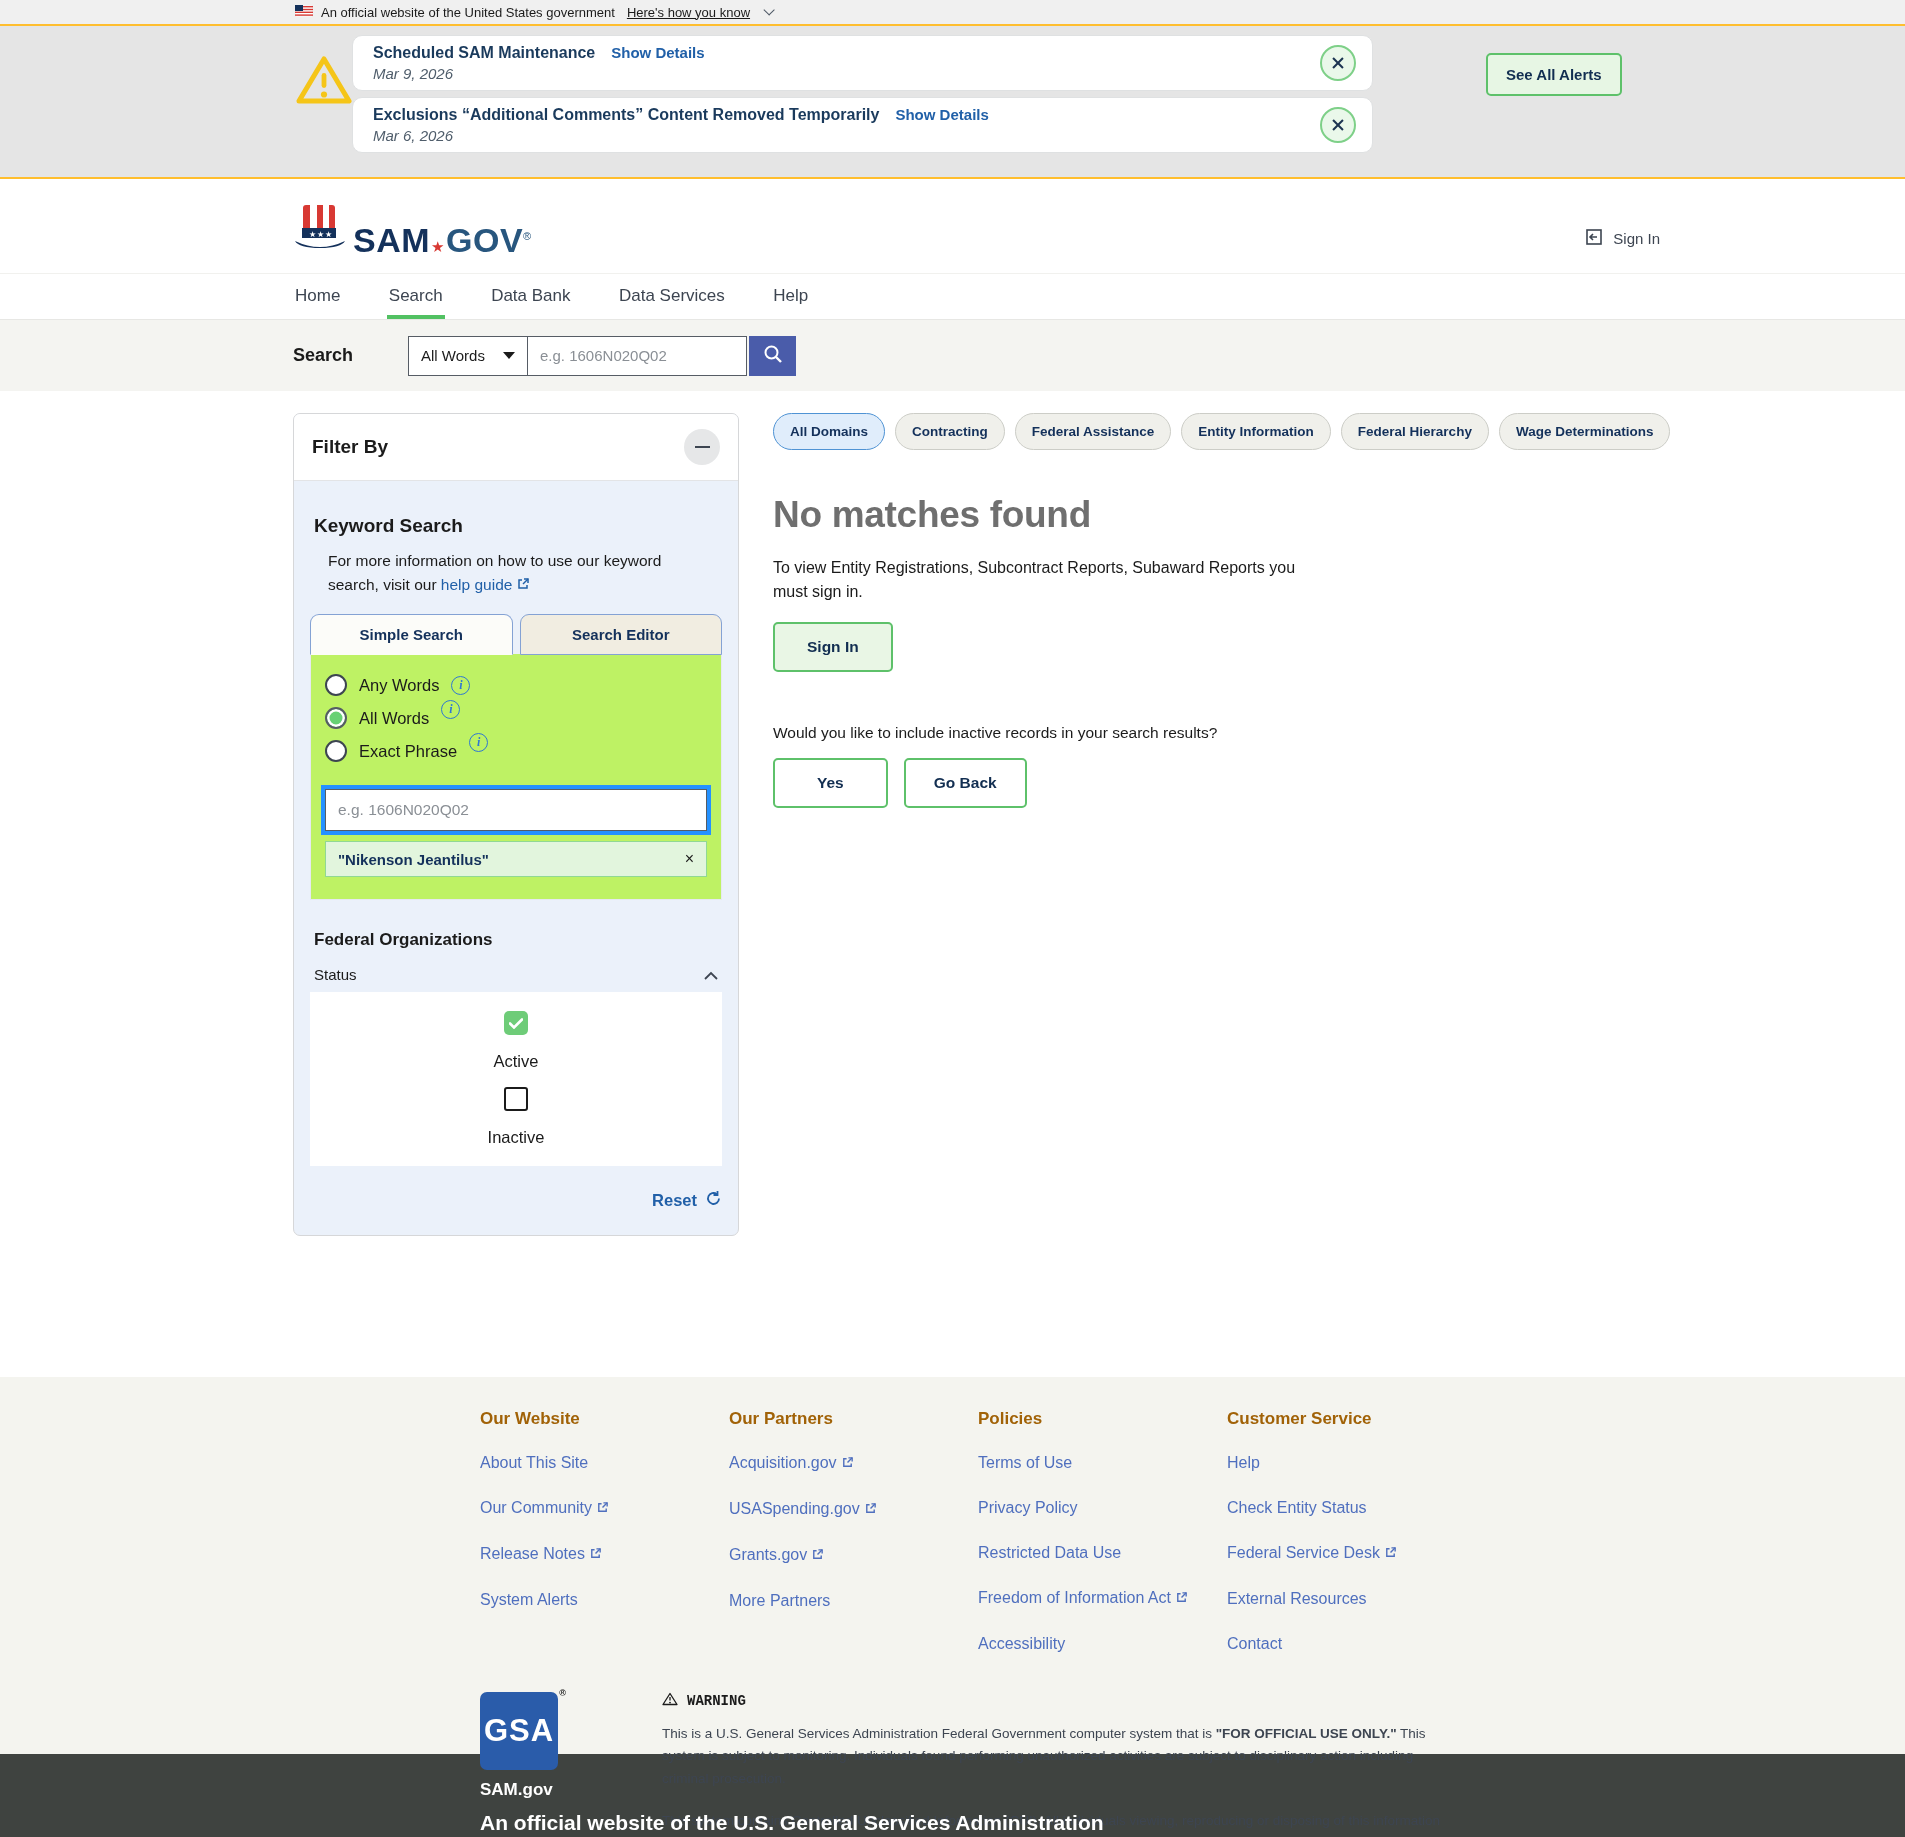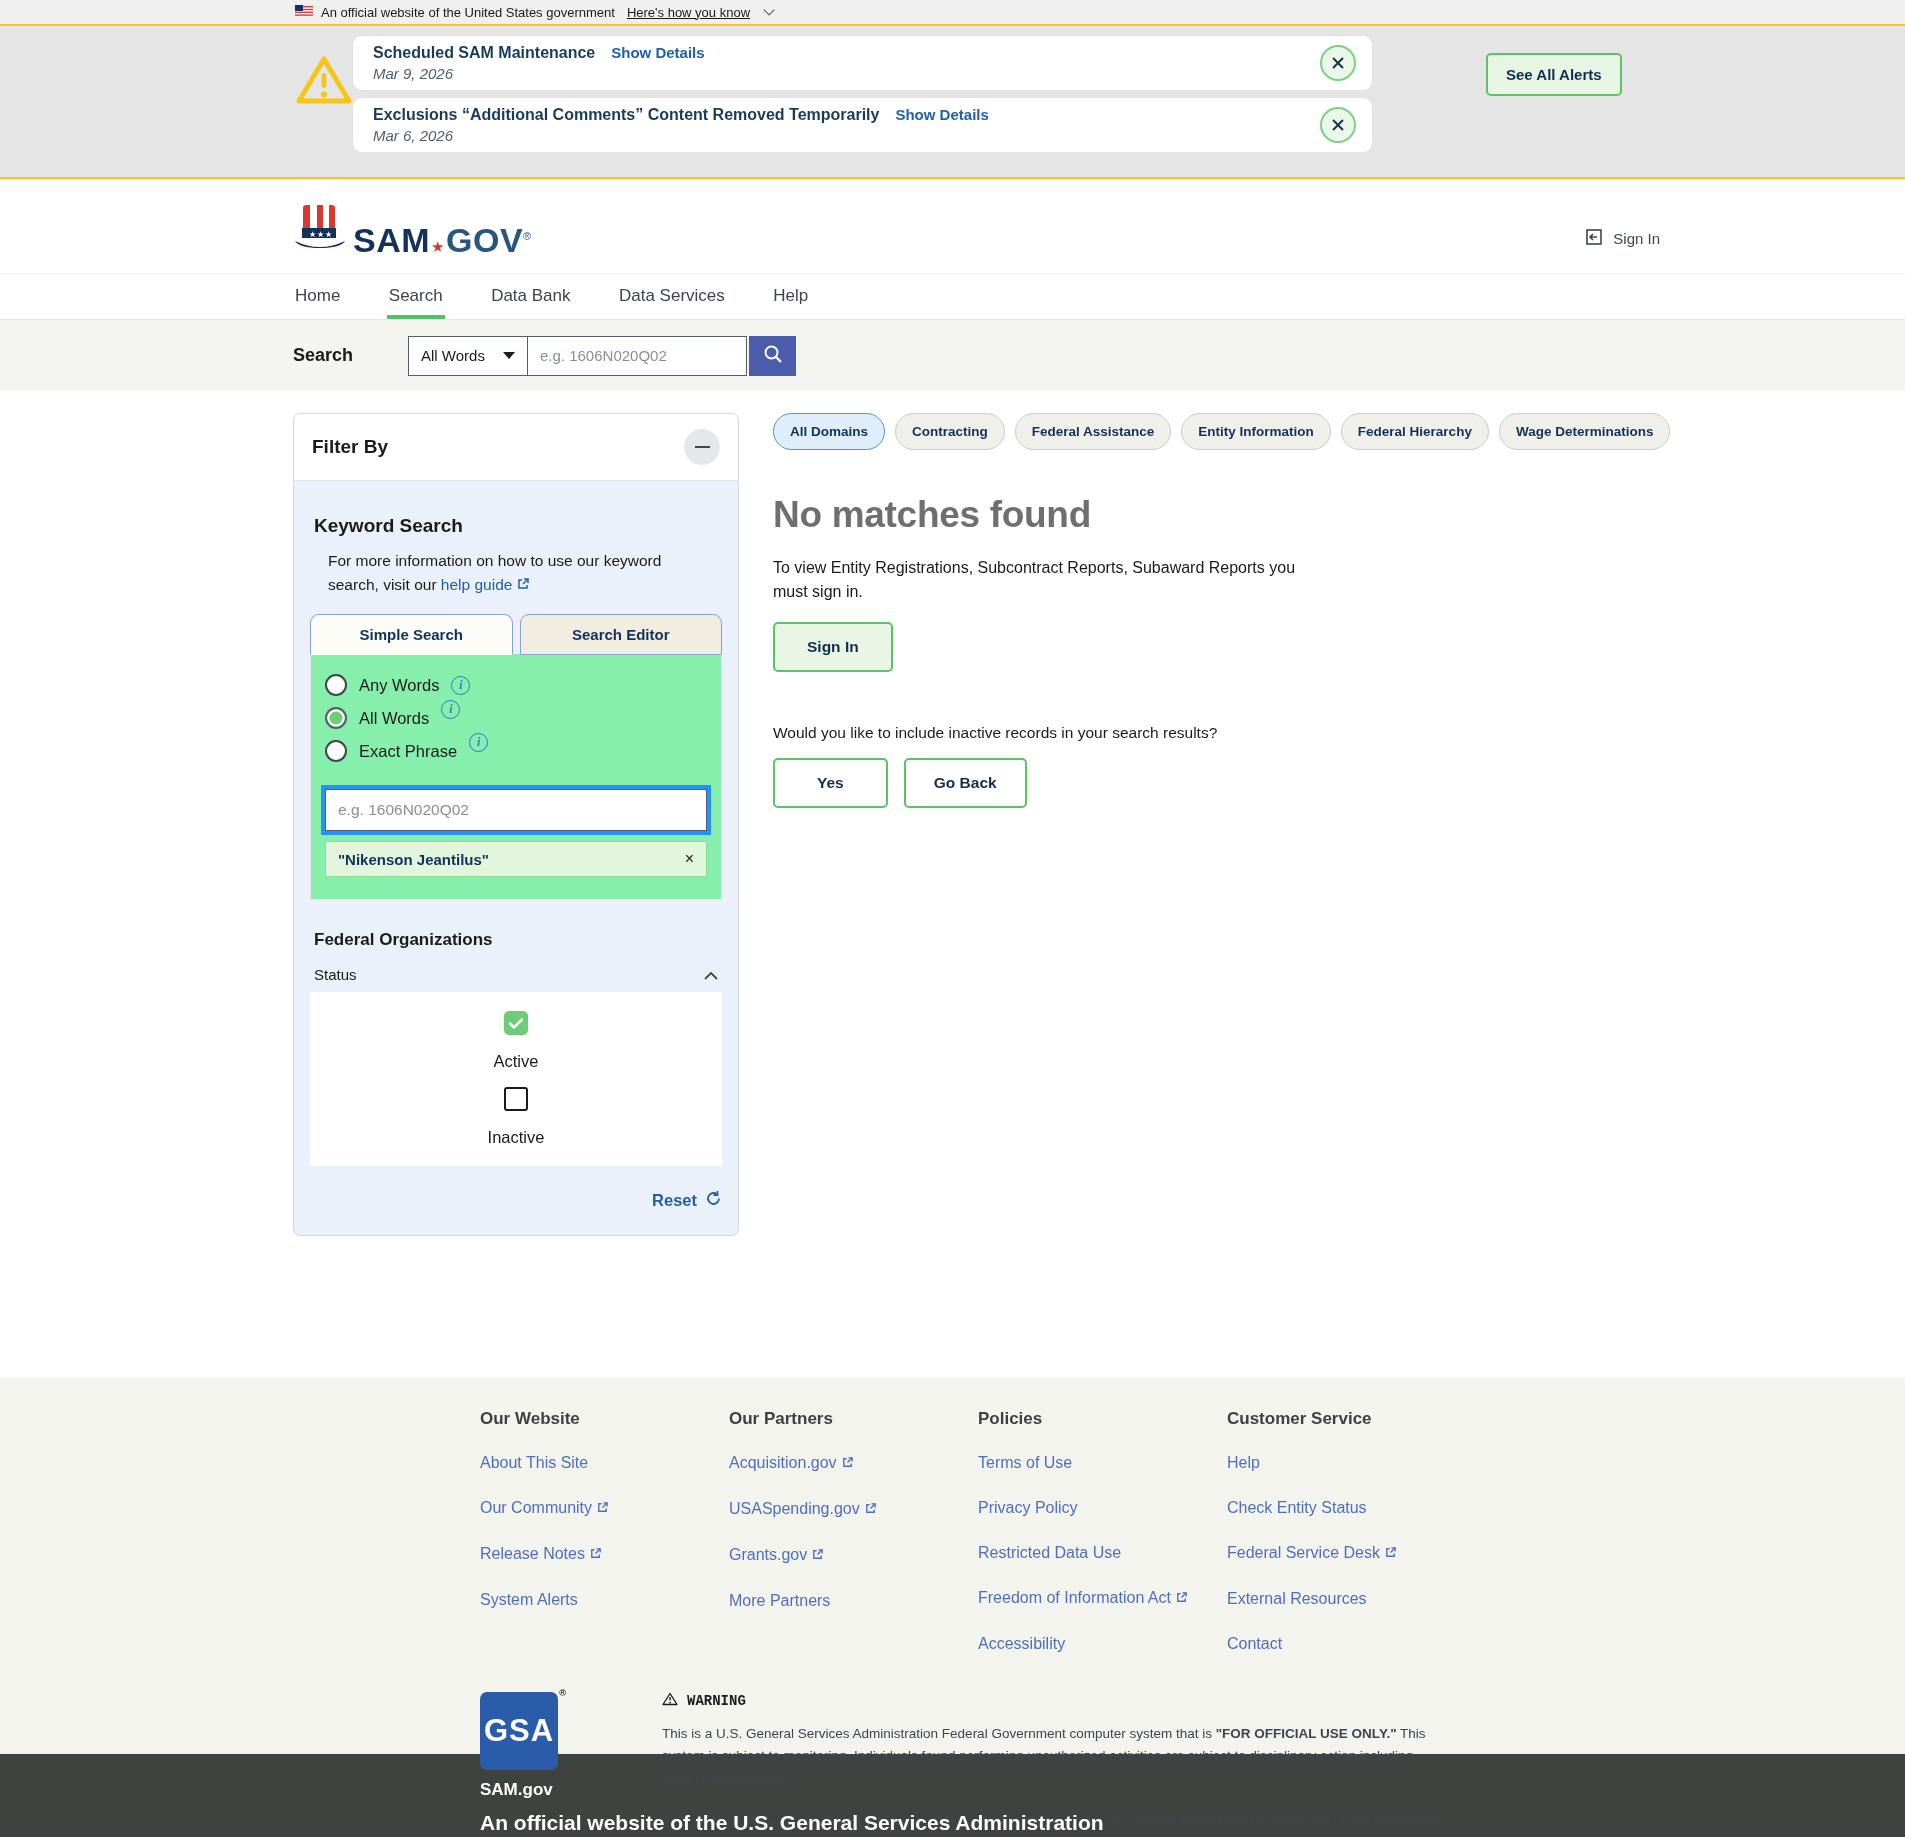--- a/index.html
+++ b/index.html
@@ -90,21 +90,21 @@
   .filter-body{ padding:34px 16px 24px; }
   .kw-head{ font-weight:bold; font-size:19px; color:#1b1b1b; margin:0 0 12px 4px;}
   .kw-info{ font-size:15.5px; line-height:1.55; margin:0 0 16px 18px; color:#1b1b1b; max-width:360px;}
   .link-blue{ color:#2160a8; }
   .ext-ico{ display:inline-block; vertical-align:-1px; margin-left:4px;}
   .tabs{ display:flex; gap:7px; }
   .tab{ flex:1; text-align:center; border:1px solid #84a2d4; border-radius:9px 9px 0 0;
     padding:11px 4px; font-weight:bold; font-size:15px; color:#14315b; cursor:pointer;}
   .tab.active{ background:#fcfcf9; border-bottom-color:#fcfcf9; }
   .tab.inactive{ background:#f1ede1; }
-  .kw-panel{ background:#86efac; margin-top:-1px; padding:20px 14px 22px; border:1px solid #e6e9f0; border-top:none;}
+  .kw-panel{ background:#bef264; margin-top:-1px; padding:20px 14px 22px; border:1px solid #e6e9f0; border-top:none;}
   .radio-row{ display:flex; align-items:center; gap:12px; margin-bottom:11px; font-size:16.5px;}
   .radio{ width:22px; height:22px; border:2px solid #3d4551; border-radius:50%; background:#fff; flex:0 0 auto;}
   .radio.selected{ background:#67d174; box-shadow:inset 0 0 0 2.5px #fff; border-color:#565c65;}
   .info-ico{ display:inline-flex; width:19px; height:19px; border:1.5px solid #2f78d2; border-radius:50%;
     color:#2f78d2; font-size:12px; font-style:italic; font-weight:bold; align-items:center; justify-content:center;
     font-family:"Liberation Serif",serif; }
   .info-ico.raised{ position:relative; top:-9px; }
   .kw-input{ width:100%; height:42px; border:1px solid #565c65; outline:4px solid #2491ff;
     outline-offset:0; margin-top:16px; padding:0 12px; font-size:15.5px; font-family:inherit; background:#fff;}
   .kw-input::placeholder{ color:#8a8f95; }
@@ -144,21 +144,21 @@
   .signin-btn{ background:#e9f6e5; padding:14px 32px; margin-top:18px; }
   .question{ font-size:15.5px; margin:52px 0 0; }
   .btn-row{ display:flex; gap:16px; margin-top:16px; }
   .yes-btn{ padding:14px 42px; }
   .goback-btn{ padding:14px 28px; }
 
   
   .footer-light{ background:#f4f4ef; height:377px; }
   .fcols{ display:flex; padding:32px 0 0 480px; }
   .fcol{ width:249px; }
-  .fcol h4{ margin:0 0 25px; font-size:17px; color:#404040; }
+  .fcol h4{ margin:0 0 25px; font-size:17px; color:#a16207; }
   .fcol a{ display:block; margin-bottom:27px; color:#4f6fbe; font-size:16px; }
   .gsa-row{ display:flex; padding:12px 0 0 480px; align-items:flex-start; }
   .gsa-logo{ width:78px; height:78px; background:#2a5caa; border-radius:7px; color:#fff;
     display:flex; align-items:center; justify-content:center; font-weight:bold; font-size:31px;
     position:relative; letter-spacing:1px;}
   .gsa-logo .reg2{ position:absolute; top:-4px; right:-9px; color:#1b1b1b; font-size:9px; }
   .warn-block{ margin-left:104px; width:800px; }
   .warn-head{ display:flex; align-items:center; gap:9px; font-family:"Liberation Mono","DejaVu Sans Mono",monospace;
     font-weight:bold; font-size:14px; color:#1b1b1b; }
   .warn-block p{ margin:13px 0 0; font-size:13.5px; color:#3d4551; line-height:1.65; }

